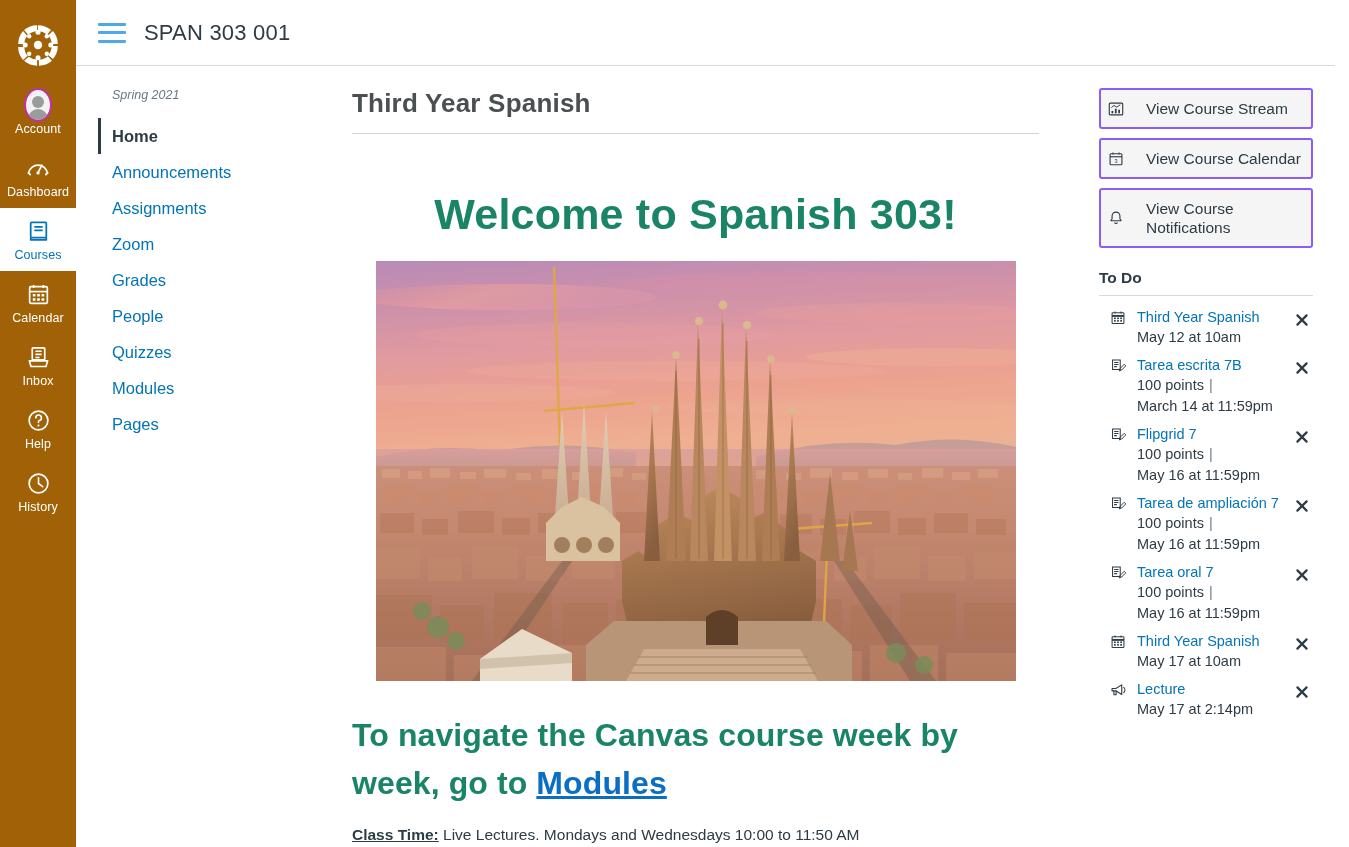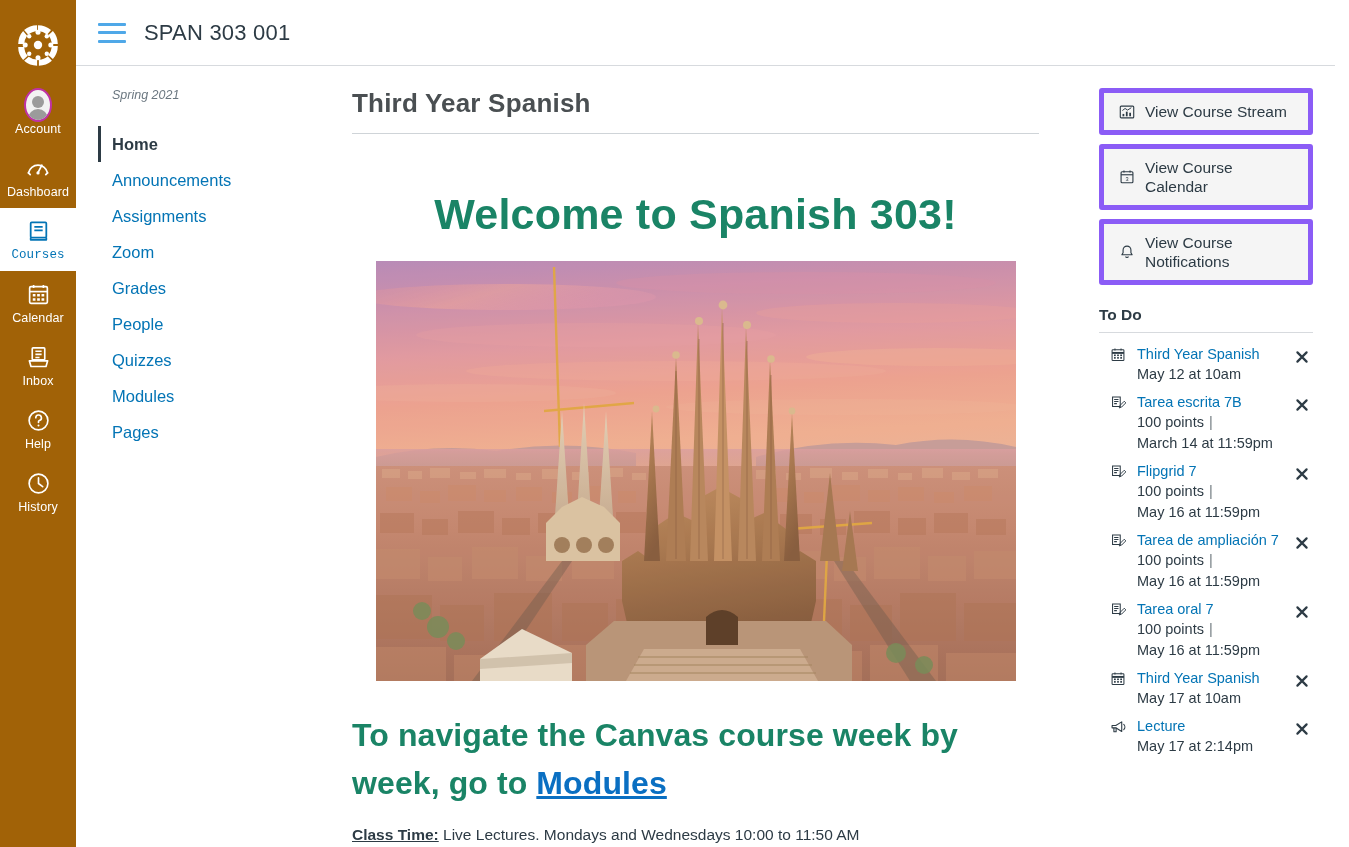--- a/index.html
+++ b/index.html
@@ -33,21 +33,21 @@
     padding: 9px 2px 9px;
     display: flex; flex-direction: column; align-items: center;
     gap: 3px;
     color: #ffffff;
     text-decoration: none;
     cursor: pointer;
   }
   .gnav-item .gi-label { font-size: 12.5px; line-height: 14px; letter-spacing: .1px; }
   .gnav-item .gi-icon { width: 28px; height: 28px; display:flex; align-items:center; justify-content:center; }
   .gnav-item.active { background: #ffffff; }
-  .gnav-item.active .gi-label { color: #0374B5; font-family: Liberation Mono, monospace; }
+  .gnav-item.active .gi-label { color: #0374B5; }
   .gnav-item.active .gi-icon svg { stroke: #0374B5; fill: none; }
   .avatar-ring {
     width: 34px; height: 34px; border-radius: 50%;
     border: 2.5px solid #BF32A4;
     background: #f2f2f2;
     display:flex; align-items:flex-end; justify-content:center;
     overflow:hidden;
   }
   .avatar-ring .head { width:12px;height:12px;border-radius:50%;background:#9b9b9b;position:absolute;margin-bottom:12px;}
   .avatar-ring .body { width:20px;height:11px;border-radius:10px 10px 0 0;background:#9b9b9b;}
@@ -68,21 +68,21 @@
   .hamburger span { display:block; height:3px; background:#4FA8E8; border-radius:1px; }
   .course-code { font-size: 22px; color: #2d3b45; font-weight: 400; letter-spacing: .2px; }
 
   .body-row { flex: 1 1 auto; display: flex; min-height: 0; }
 
   
   .coursenav {
     width: 204px; flex: 0 0 204px;
     padding: 22px 0 0 22px;
   }
-  .term-label { font-size: 12.5px; font-style: italic; color: #6b7780; padding-left: 14px; margin-bottom: 24px; }
+  .term-label { font-size: 12.5px; font-style: italic; color: #6b7780; padding-left: 14px; margin-bottom: 16px; }
   .cnav-list { list-style: none; }
   .cnav-item {
     display:block;
     font-size: 16.5px;
     color: #0374B5;
     text-decoration: none;
     padding: 9px 10px 9px 14px;
     cursor: pointer;
     line-height: 18px;
   }
@@ -131,25 +131,25 @@
   .classtime { font-size: 15.5px; color: #2d3b45; line-height: 1.5; }
   .classtime b { font-weight: 700; text-decoration: underline; }
 
   
   .rightbar {
     width: 274px; flex: 0 0 274px;
     padding: 22px 36px 0 24px;
   }
   .side-btn {
     width: 100%;
-    display: flex; align-items: center; gap: 10px;
+    display: flex; align-items: center; gap: 22px;
     background: #F5F5F5;
-    border: 5px solid #8b5cf6;
+    border: 2px solid #8b5cf6;
     border-radius: 3px;
-    padding: 9px 14px;
+    padding: 9px 6px;
     font-size: 15.5px;
     color: #2d3b45;
     margin-bottom: 9px;
     cursor: pointer;
     font-family: "Liberation Sans", sans-serif;
     text-align: left;
     line-height: 19px;
   }
   .side-btn .sb-icon { width: 17px; height: 17px; flex: 0 0 17px; display:flex;align-items:center;justify-content:center;}
   .todo-head { font-size: 15.5px; font-weight: 700; color: #2d3b45; margin: 21px 0 8px; }

